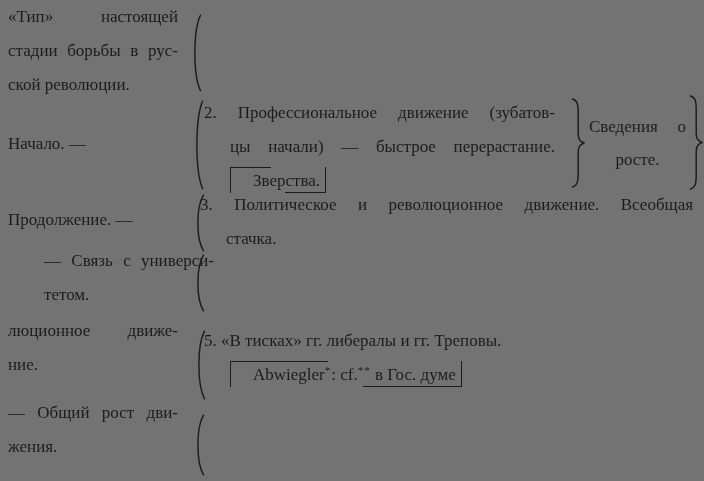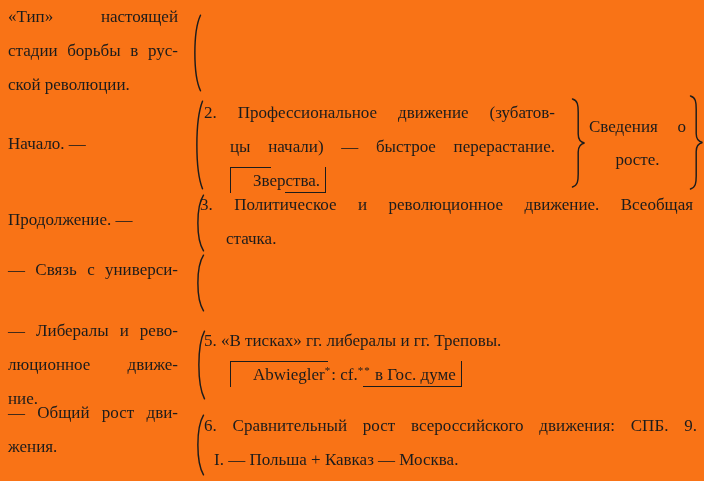--- a/index.html
+++ b/index.html
@@ -35,38 +35,38 @@
   }
   .halfbox .cb.tl { left: 0; width: 42%; border-left: 1.2px solid #1c1c1c; border-top: 1.2px solid #1c1c1c; }
   .halfbox .cb.br { right: 0; width: 42%; border-right: 1.2px solid #1c1c1c; border-bottom: 1.2px solid #1c1c1c; }
   sup { font-size: 11px; line-height: 0; vertical-align: 6px; letter-spacing: 1px; }
   .sidenote { left: 589px; top: 110px; width: 97px; line-height: 33px; }
   .sidenote .c { text-align: center; }
 </style>
 </head>
 <body>
 
-<div class="page" style="background: #f97316; color: rgb(28, 28, 28);">
+<div class="page" style="background: #737373; color: rgb(28, 28, 28);">
 
   <div class="abs note" style="top:0px;">
     <div class="line j">«Тип» настоящей</div>
     <div class="line j">стадии борьбы в рус-</div>
     <div class="line lft">ской революции.</div>
   </div>
   <div class="abs note" style="top:127px;">
     <div class="line lft">Начало. —</div>
   </div>
   <div class="abs note" style="top:203px;">
     <div class="line lft">Продолжение. —</div>
   </div>
-  <div class="abs note" style="top:253px;">
+  <div class="abs note" style="top:244px;margin-left:36px;">
     <div class="line j">— Связь с универси-</div>
+    <div class="line lft">тетом.</div>
   </div>
   <div class="abs note" style="top:314px;">
-    <div class="line j">— Либералы и рево-</div>
     <div class="line j">люционное движе-</div>
     <div class="line lft">ние.</div>
   </div>
   <div class="abs note" style="top:396px;">
     <div class="line j">— Общий рост дви-</div>
     <div class="line lft">жения.</div>
   </div>
 
   <svg class="glyph" style="left:190px; top:14px;" width="13" height="78" viewBox="0 0 13 78">
       <path d="M10.5,1.2 C3,17 3,61 10.5,76.8"></path>
@@ -109,18 +109,14 @@
     <div class="line j"><span>3.</span> <span>Политическое и революционное движение. Всеобщая</span></div>
     <div class="line lft ind">стачка.</div>
   </div>
 
 
   <div class="abs itext" style="left:204px; top:324px; width:493px;">
     <div class="line lft"><span>5.</span> <span>«В тисках» гг. либералы и гг. Треповы.</span></div>
     <div class="line lft ind"><span class="halfbox"><span class="cb tl"></span><span class="cb br"></span><span>Abwiegler</span><sup>*</sup><span>: cf.</span><sup>**</sup><span> в Гос. думе</span></span></div>
   </div>
 
-  <div class="abs itext" style="left:204px; top:409px; width:493px;">
-    <div class="line j"><span>6.</span> <span>Сравнительный рост всероссийского движения: СПБ. 9.</span></div>
-    <div class="line lft ind2">I. — Польша + Кавказ — Москва.</div>
-  </div>
 
 </div>
 
 </body></html>

